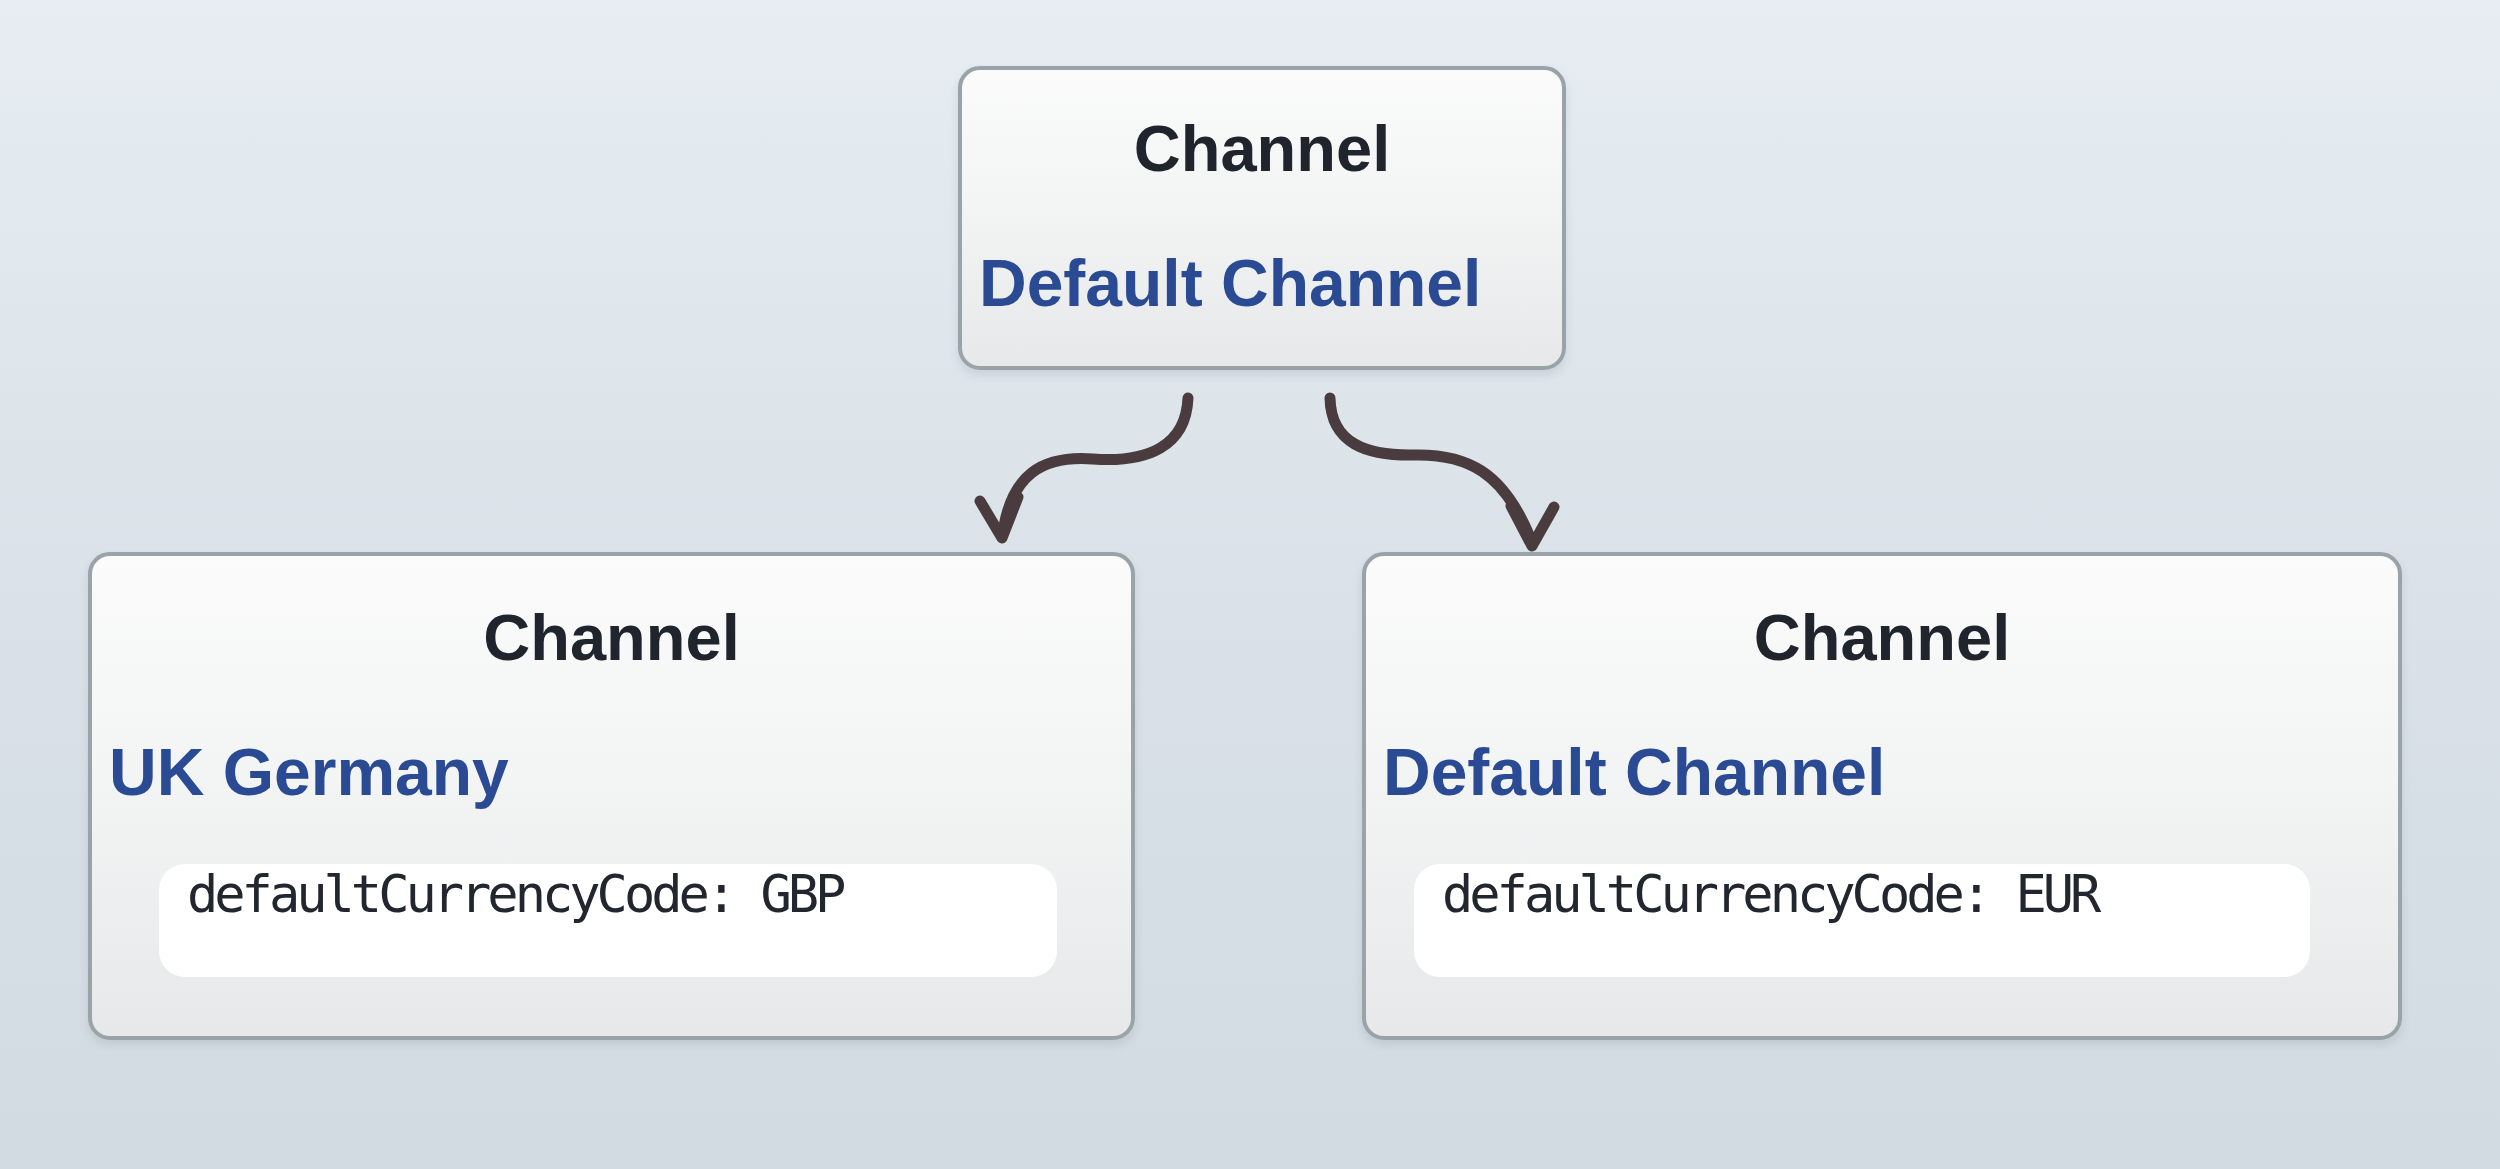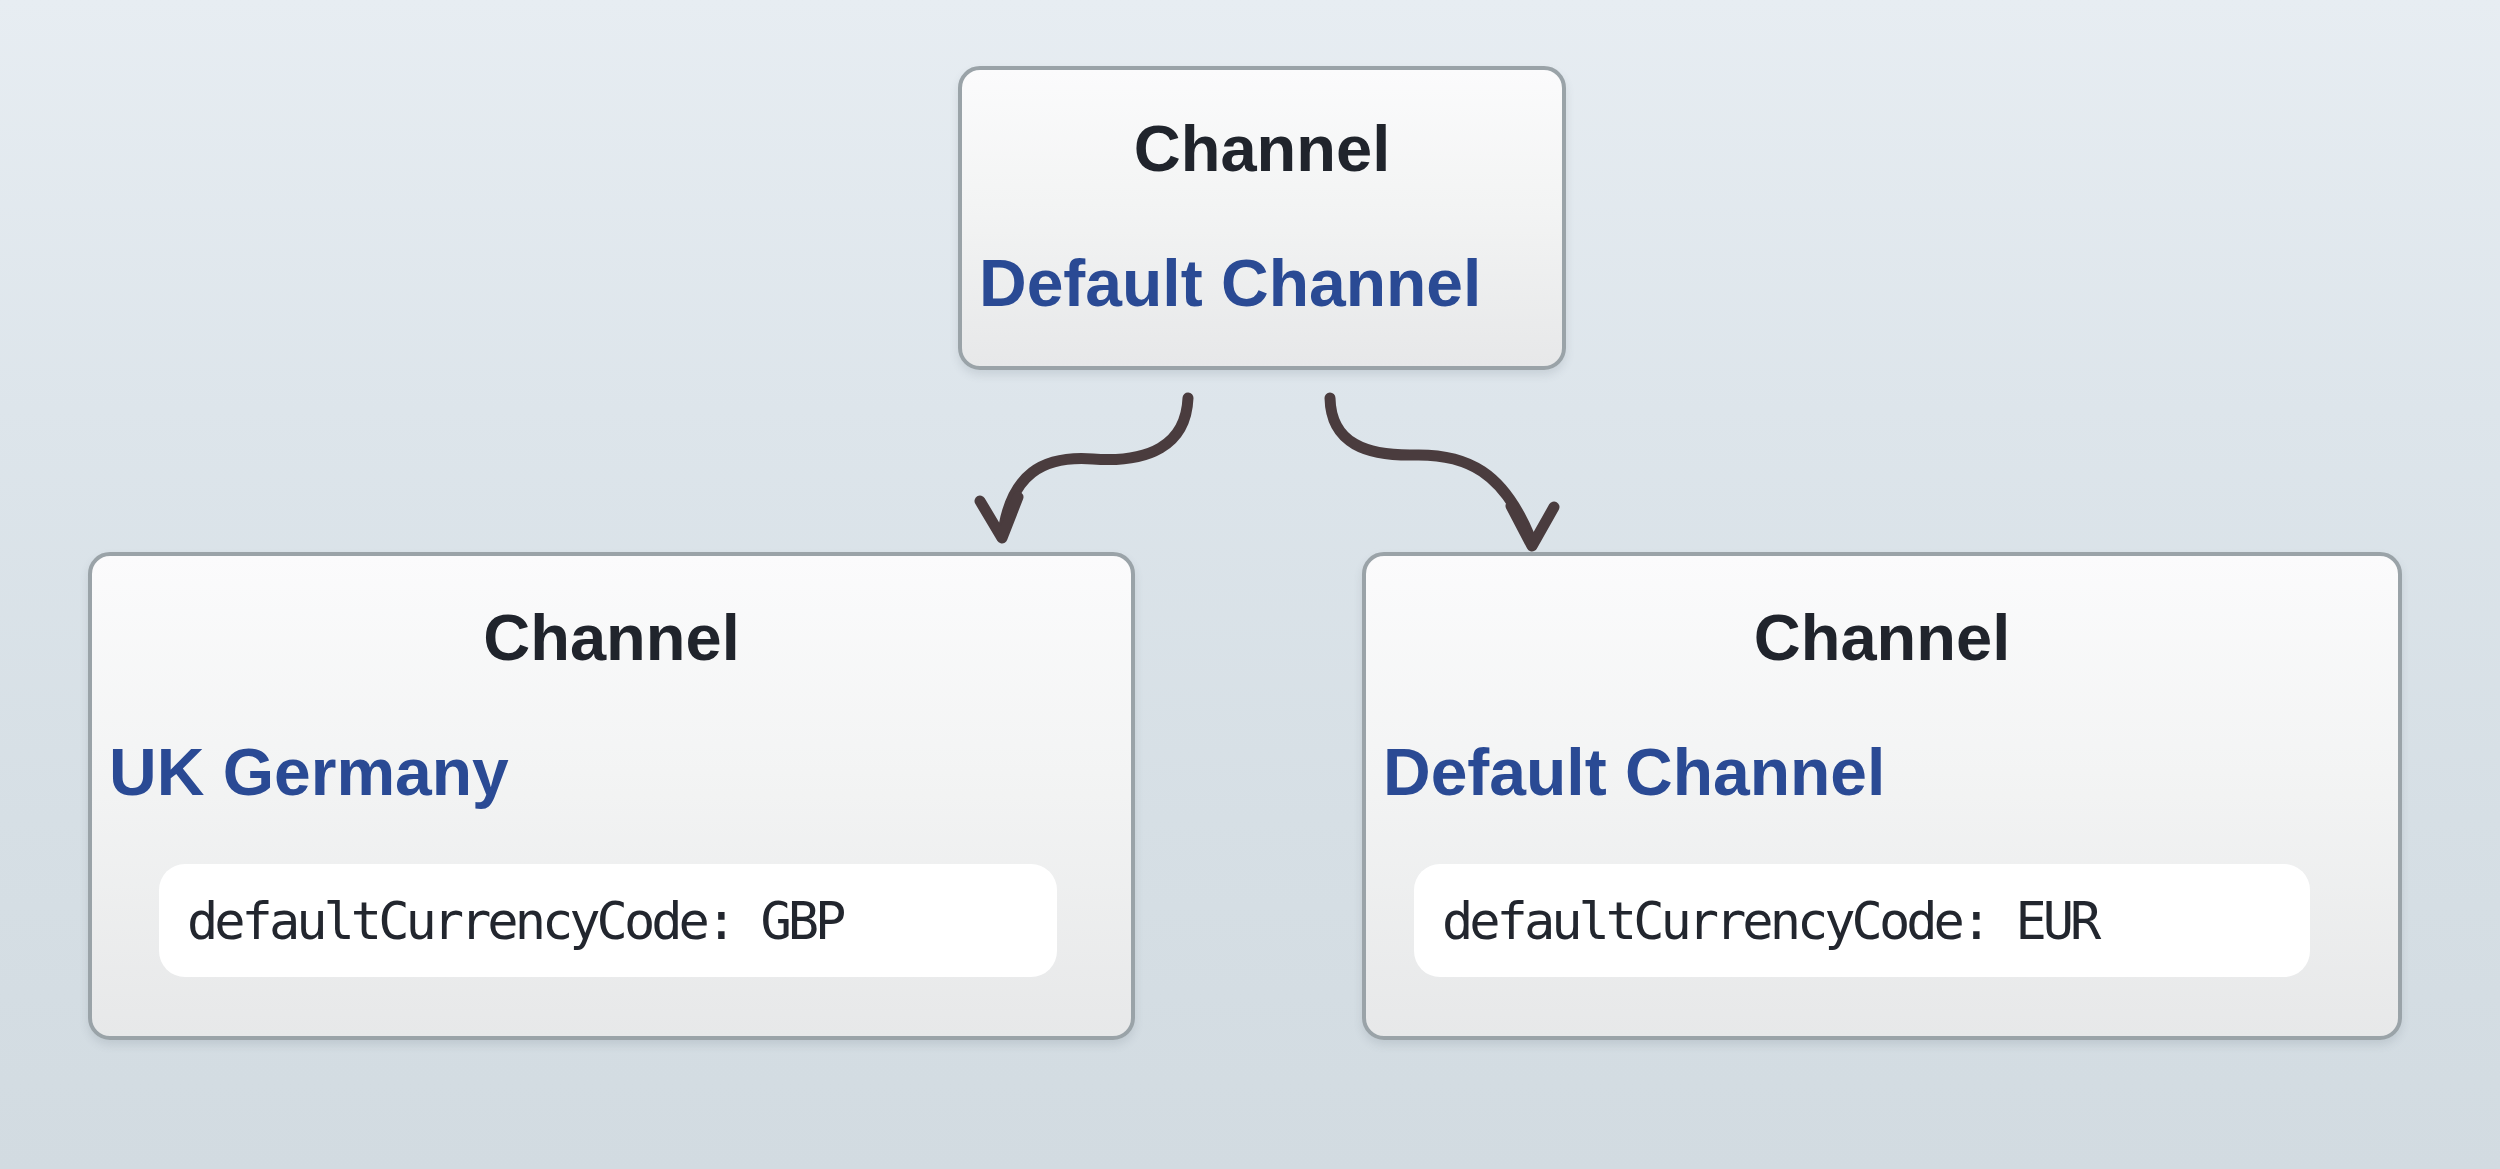--- a/index.html
+++ b/index.html
@@ -27,21 +27,21 @@
   }
   .node-name{
     position:absolute;left:0;right:0;height:70px;line-height:70px;
     text-align:left;font-weight:700;font-size:66px;
     color:var(--accent-blue,#2a4a94);
     margin-left:17px;
   }
   .code-pill{
     position:absolute;
     background:#ffffff;border-radius:26px;
-    display:flex;align-items:center;
+    display:flex;
     box-sizing:border-box;
     padding-left:28px;
   }
   .code-text{
     font-family:"DejaVu Sans Mono", monospace;
     font-size:52px;letter-spacing:-4px;
     color:var(--code-text,#22262e);
     white-space:pre;
   }
   

